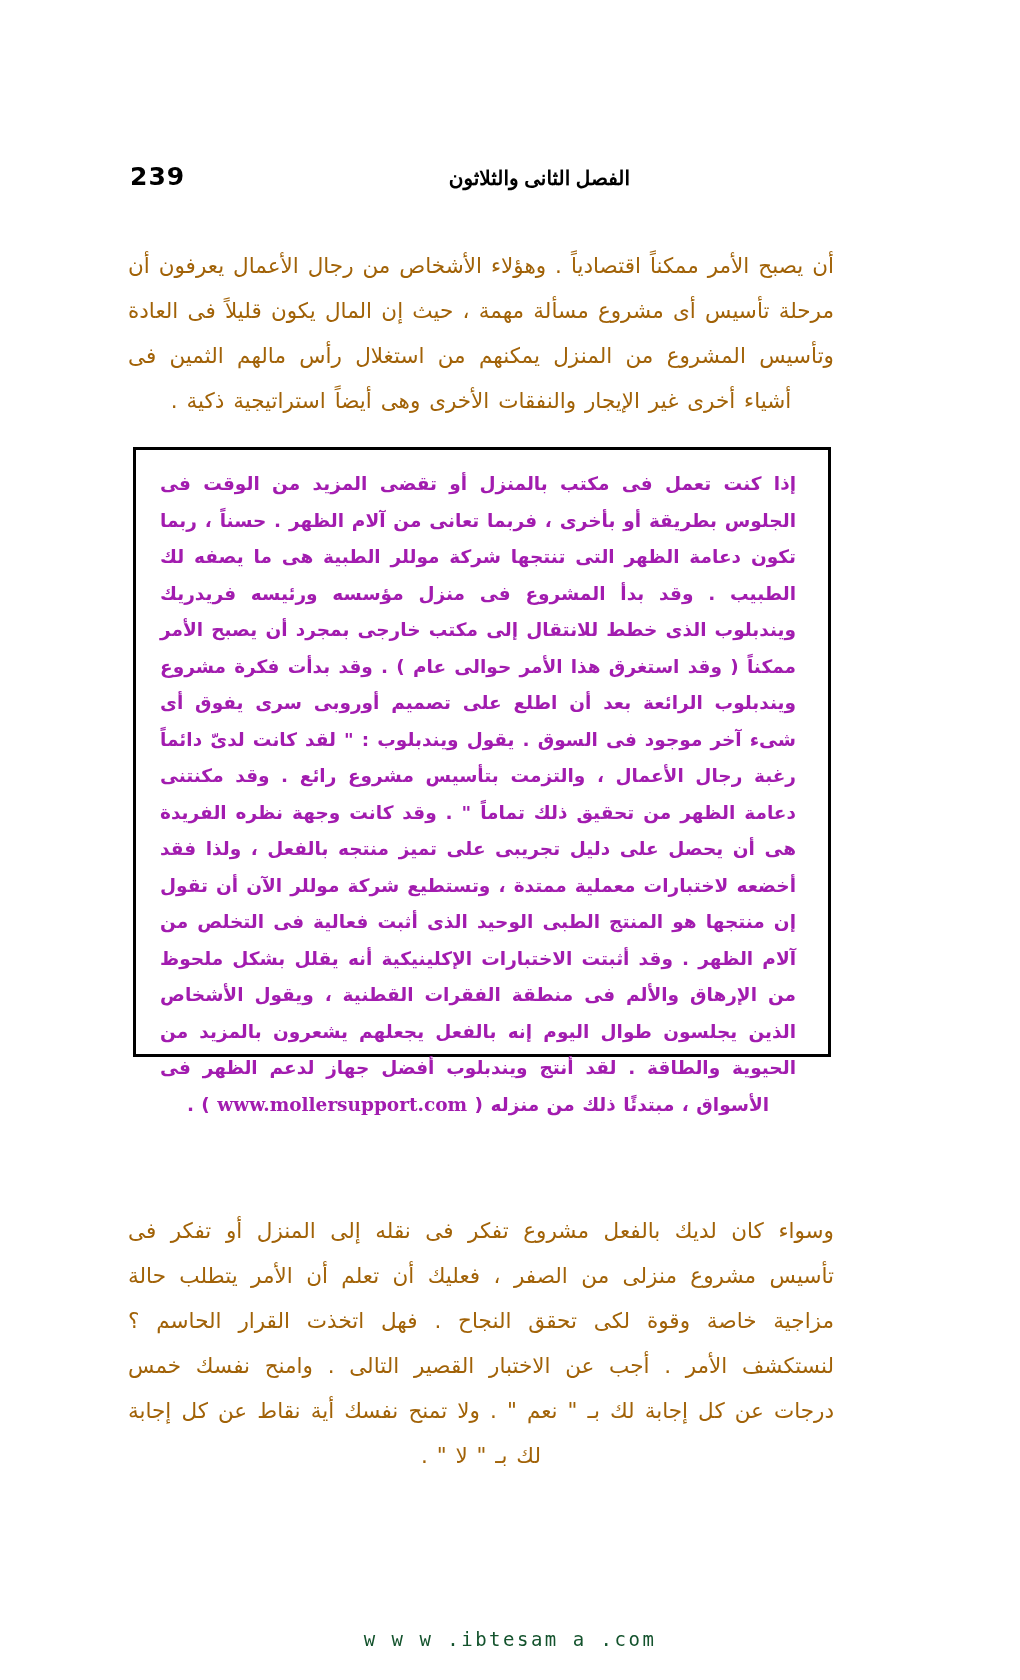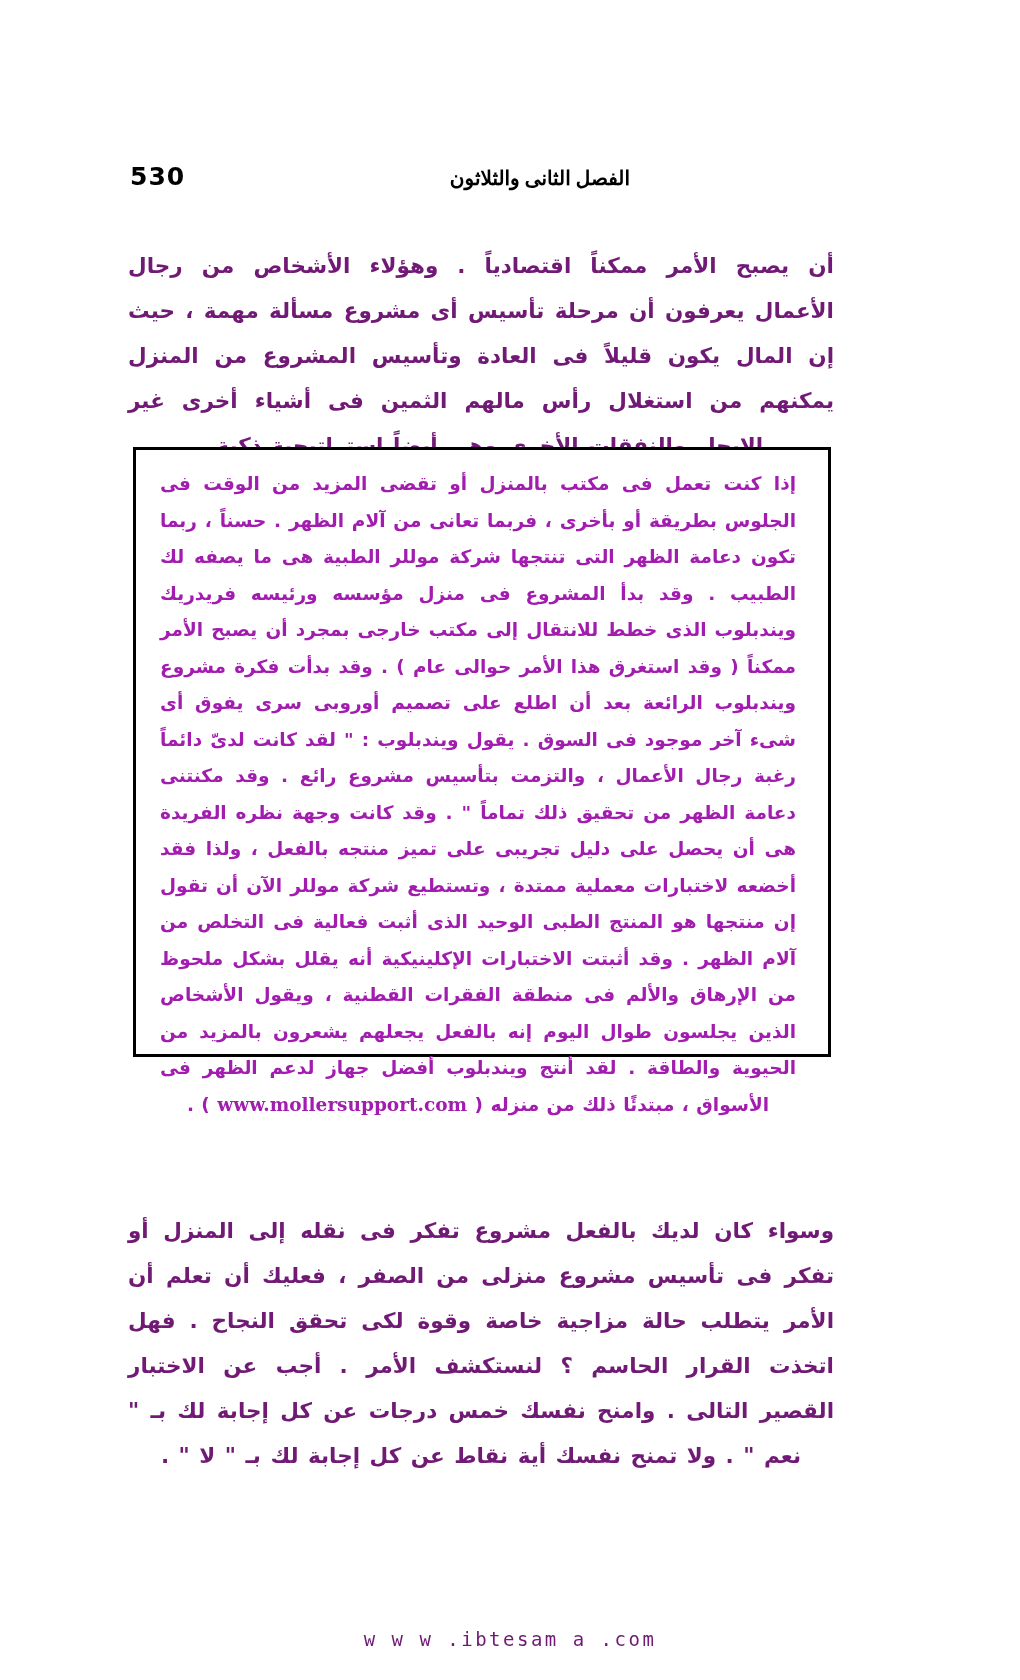--- a/index.html
+++ b/index.html
@@ -31,21 +31,21 @@
     top: 162px;
     left: 130px;
     right: 130px;
     height: 40px;
     display: flex;
     flex-direction: row;
     align-items: baseline;
     justify-content: space-between;
   }
   .chapter-title {
-    font-family: Liberation Serif, serif;
+    font-family: Liberation Sans, sans-serif;
     font-size: 20px;
     font-weight: 700;
     letter-spacing: 0px;
     white-space: nowrap;
     color: #000;
     margin-right: 260px;
   }
   .folio {
     font-family: "DejaVu Sans", "Liberation Sans", sans-serif;
     font-size: 25px;
@@ -57,23 +57,23 @@
 
   
   .body-block {
     position: absolute;
     left: 128px;
     width: 706px;
     text-align: justify;
     text-align-last: center;
     font-size: 21.5px;
     line-height: 45px;
-    font-weight: 700;
+    font-weight: 400;
     word-spacing: 2px;
-    color: #701a75;
+    color: #a16207;
   }
   .body-block p {
     margin: 0;
     text-indent: 0;
     text-align: justify;
     text-align-last: center;
   }
 
   #intro-paragraph { top: 243px; }
   #closing-paragraph { top: 1208px; }
@@ -119,32 +119,32 @@
   .watermark {
     position: absolute;
     left: 0;
     right: 0;
     top: 1628px;
     text-align: center;
     direction: ltr;
     font-family: "DejaVu Sans Mono", "Liberation Mono", monospace;
     font-size: 19px;
     letter-spacing: 2.5px;
-    color: #701a75;
+    color: #14532d;
     white-space: pre;
   }
 </style>
 </head>
 <body>
 
 <div class="page">
 
   <div class="running-head">
     <span class="chapter-title">الفصل الثانى والثلاثون</span>
-    <span class="folio">530</span>
+    <span class="folio">239</span>
   </div>
 
   <div class="body-block" id="intro-paragraph">
     <p>أن يصبح الأمر ممكناً اقتصادياً . وهؤلاء الأشخاص من رجال الأعمال يعرفون أن مرحلة تأسيس أى مشروع مسألة مهمة ، حيث إن المال يكون قليلاً فى العادة وتأسيس المشروع من المنزل يمكنهم من استغلال رأس مالهم الثمين فى أشياء أخرى غير الإيجار والنفقات الأخرى وهى أيضاً استراتيجية ذكية .</p>
   </div>
 
   <div class="callout-box">
     <div class="callout-inner">
       <p><span>إذا كنت تعمل فى مكتب بالمنزل أو تقضى المزيد من الوقت فى الجلوس بطريقة أو بأخرى ، فربما تعانى من آلام الظهر . حسناً ، ربما تكون دعامة الظهر التى تنتجها شركة موللر الطبية هى ما يصفه لك الطبيب . وقد بدأ المشروع فى منزل مؤسسه ورئيسه فريدريك ويندبلوب الذى خطط للانتقال إلى مكتب خارجى بمجرد أن يصبح الأمر ممكناً ( وقد استغرق هذا الأمر حوالى عام ) . وقد بدأت فكرة مشروع ويندبلوب الرائعة بعد أن اطلع على تصميم أوروبى سرى يفوق أى شىء آخر موجود فى السوق . يقول ويندبلوب : " لقد كانت لدىّ دائماً رغبة رجال الأعمال ، والتزمت بتأسيس مشروع رائع . وقد مكنتنى دعامة الظهر من تحقيق ذلك تماماً " . وقد كانت وجهة نظره الفريدة هى أن يحصل على دليل تجريبى على تميز منتجه بالفعل ، ولذا فقد أخضعه لاختبارات معملية ممتدة ، وتستطيع شركة موللر الآن أن تقول إن منتجها هو المنتج الطبى الوحيد الذى أثبت فعالية فى التخلص من آلام الظهر . وقد أثبتت الاختبارات الإكلينيكية أنه يقلل بشكل ملحوظ من الإرهاق والألم فى منطقة الفقرات القطنية ، ويقول الأشخاص الذين يجلسون طوال اليوم إنه بالفعل يجعلهم يشعرون بالمزيد من الحيوية والطاقة . لقد أنتج ويندبلوب أفضل جهاز لدعم الظهر فى الأسواق ، مبتدئًا ذلك من منزله ( </span><span class="url-text">www.mollersupport.com</span><span> ) .</span></p>
     </div>

